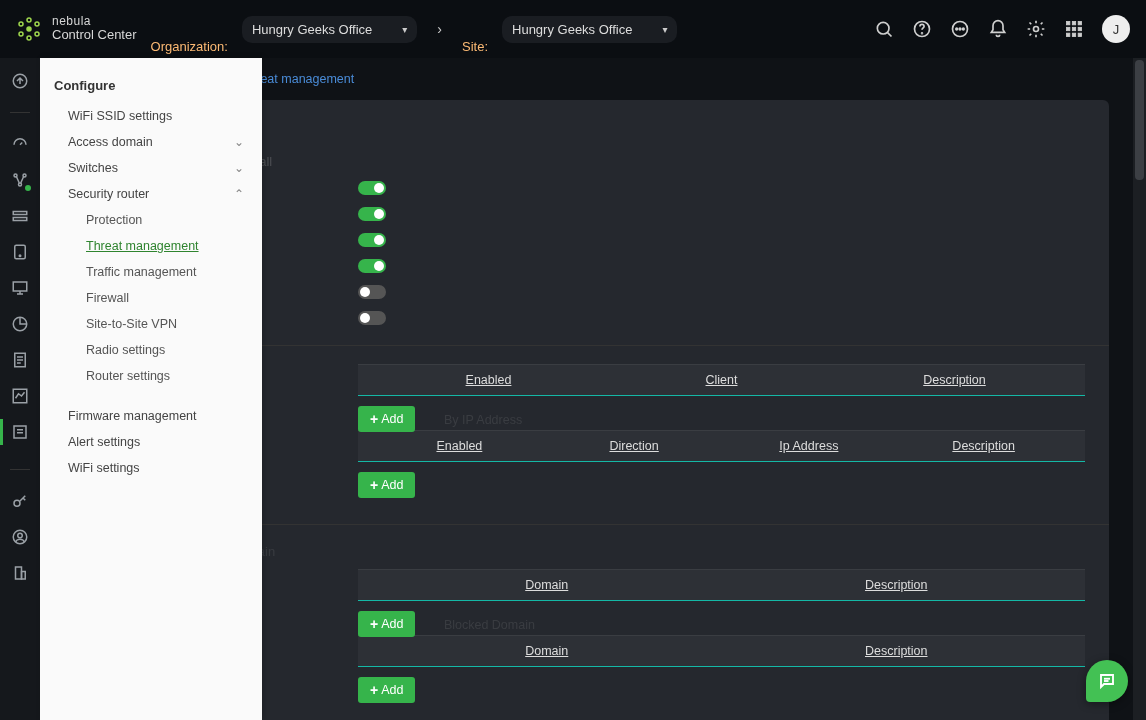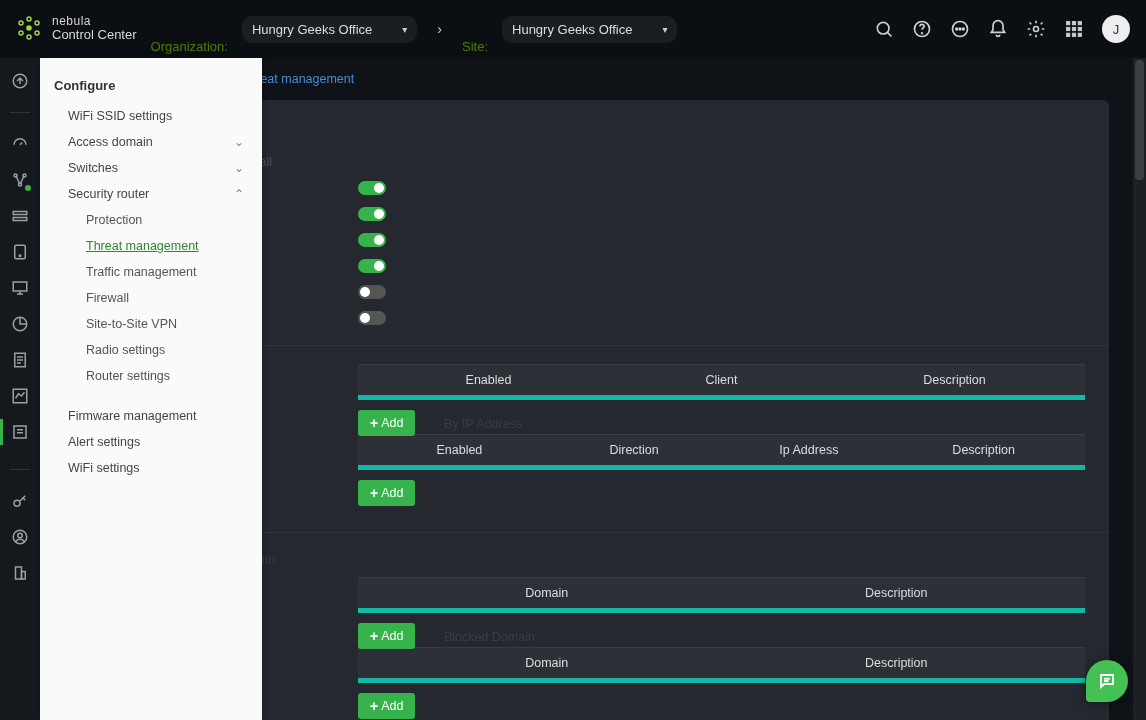--- a/index.html
+++ b/index.html
@@ -15,31 +15,31 @@
 
 
 .header {
   height: 58px;
   background: #0b0e12;
   display: flex;
   align-items: center;
   padding: 0 16px;
   gap: 14px;
 }
-.logo-block { display: flex; align-items: flex-start; gap: 10px; }
+.logo-block { display: flex; align-items: center; gap: 10px; }
 .logo-icon {
   width: 26px; height: 26px;
   position: relative;
 }
 .logo-icon svg { width: 26px; height: 26px; }
 .brand { line-height: 1.1; }
 .brand-t1 { font-size: 12px; color: #d7d7d7; letter-spacing: .5px; }
 .brand-t2 { font-size: 13px; color: #d7d7d7; }
 
-.selector-label { font-size: 13px; color: #4d7c0f; margin-top: 35px; }
+.selector-label { font-size: 13px; color: #fdba74; margin-top: 35px; }
 .selector {
   display: flex; align-items: center;
   background: #1a1d22; border-radius: 10px;
   padding: 6px 10px; gap: 30px;
   font-size: 13px; color: #ddd;
   cursor: pointer;
 }
 .selector:last-of-type { gap: 22px; }
 .chev-down { font-size: 10px; color: #ccc; }
 .chev-right { font-size: 14px; color: #ccc; padding: 0 6px; }
@@ -120,22 +120,22 @@
 }
 .toggle.on .knob { right: 2px; }
 .toggle.off .knob { left: 2px; }
 
 .section-sep { height: 1px; background: #333; margin: 14px 0; }
 
 .tbl {
   margin: 0 24px 0 294px;
 }
 .thead {
-  background: #2d3036; border-top: 1px solid #3a3d42; border-bottom: 5px solid #14b8a6;
-  display: flex; padding: 8px 14px; font-size: 12.5px; color: #ddd;
+  background: #2d3036; border-top: 1px solid #3a3d42; border-bottom: 1px solid #14b8a6;
+  display: flex; padding: 8px 14px; font-size: 12.5px; color: #ddd; text-decoration: underline;
 }
 .thead span { flex: 1; text-align: center; }
 .addbtn {
   display: inline-flex; align-items: center; gap: 3px;
   margin: 10px 0 12px 294px;
   background: #36b44b; color: #fff;
   padding: 6px 12px; font-size: 12.5px; border-radius: 3px;
   cursor: pointer;
 }
 .addbtn .plus { font-weight: bold; font-size: 14px; line-height: 1; }

